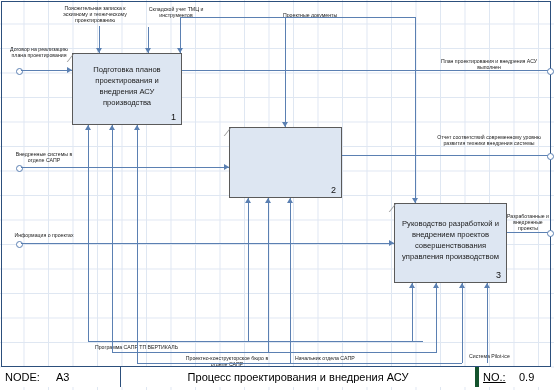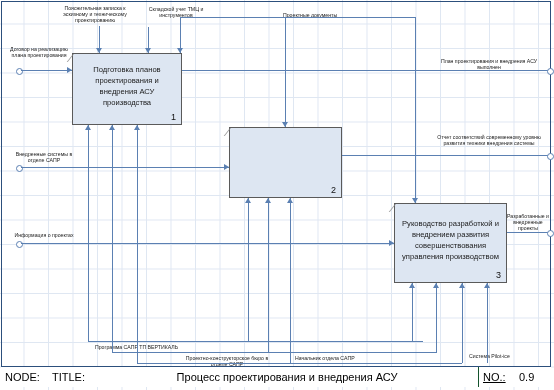--- a/index.html
+++ b/index.html
@@ -89,21 +89,21 @@
     box-sizing:border-box;
     border-top:1px solid #2c4f7c;
     background:#ffffff;
     display:flex;align-items:stretch;
     font-size:11px;color:#000;
   }
   .fcell{display:flex;align-items:center;box-sizing:border-box;height:100%;}
   .fc-node{width:45px;padding-left:4px;}
   .fc-nodeval{width:75px;border-right:1px solid #2c4f7c;padding-left:10px;}
   .fc-title{width:50px;padding-left:6px;}
-  .fc-titleval{flex:1;justify-content:center;border-right:1px solid #14532d;}
+  .fc-titleval{flex:1;justify-content:center;border-right:4px solid #14532d;}
   .fc-no{width:30px;padding-left:4px;text-decoration:underline;}
   .fc-noval{width:42px;padding-left:10px;}
 </style>
 </head>
 <body>
 
 <div id="canvas">
 
   <div class="page-frame"></div>
 
@@ -202,25 +202,25 @@
     <span class="bnum">1</span>
   </div>
 
   <div class="box" id="box2">
     <span class="corner"></span>
     <span class="bnum">2</span>
   </div>
 
   <div class="box" id="box3">
     <span class="corner"></span>
-    <span class="btxt">Руководство разработкой и внедрением развития совершенствования управления производством</span>
+    <span class="btxt">Руководство разработкой и внедрением проектов совершенствования управления производством</span>
     <span class="bnum">3</span>
   </div>
 
   <div class="footer">
     <div class="fcell fc-node">NODE:</div>
-    <div class="fcell fc-title">TITLE:</div>
+    <div class="fcell fc-nodeval">A3</div>
     <div class="fcell fc-titleval">Процесс проектирования и внедрения АСУ</div>
     <div class="fcell fc-no">NO.:</div>
     <div class="fcell fc-noval">0.9</div>
   </div>
 
 </div>
 
 </body></html>

